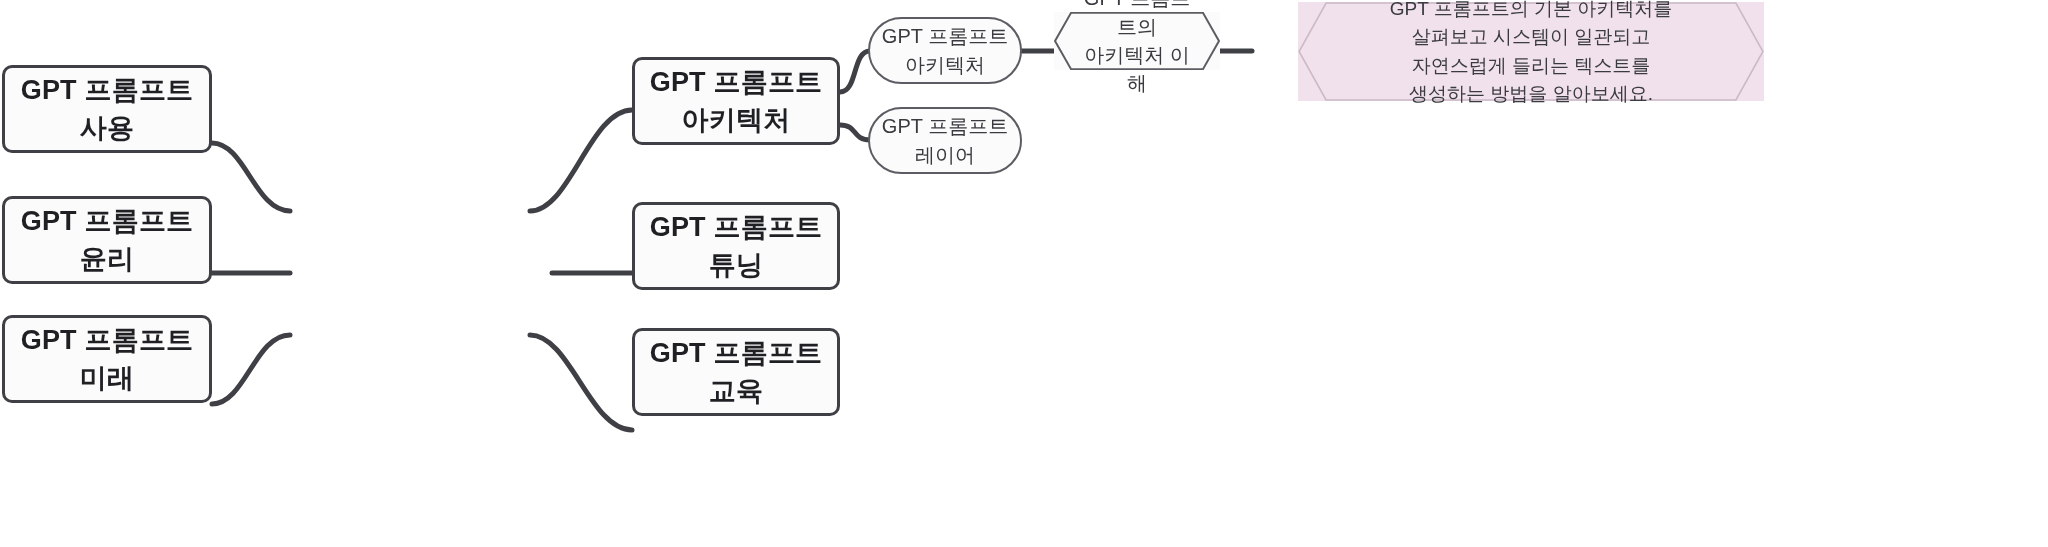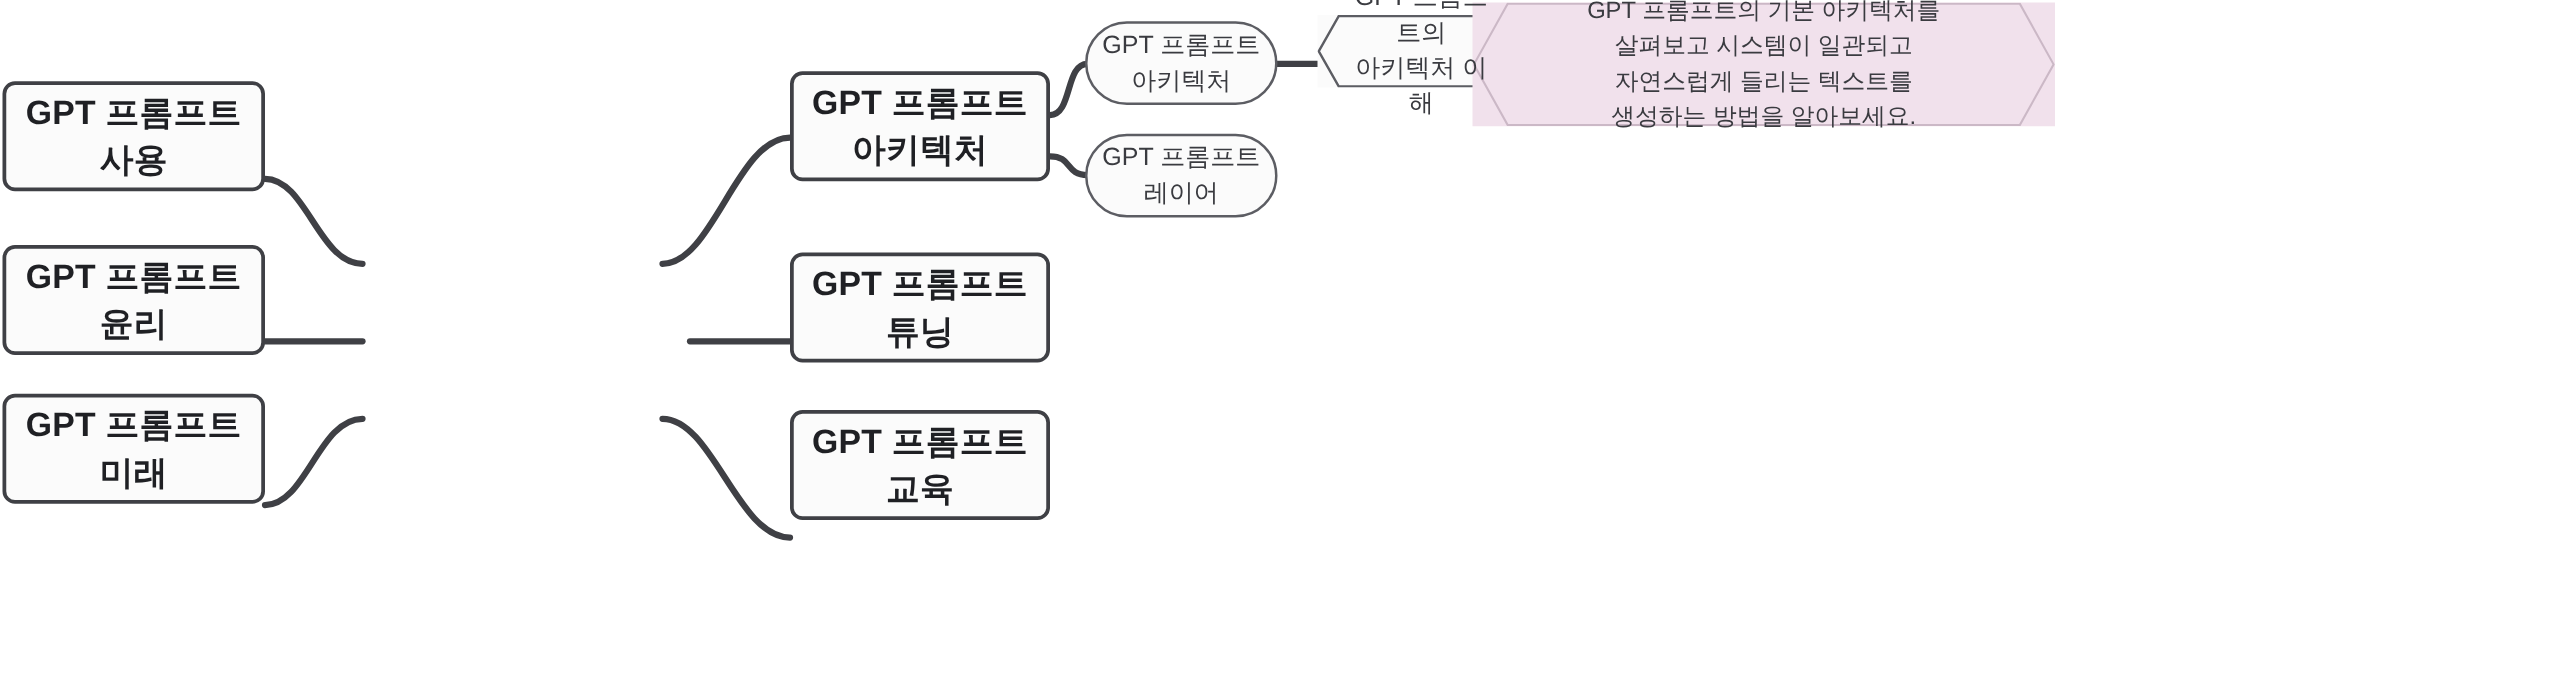--- a/index.html
+++ b/index.html
@@ -160,21 +160,21 @@
   </div>
 
   <div class="node node-hex" style="left:1054px; top:12px; width:166px; height:58px;">
     <svg class="hex-clip" viewBox="0 0 166 67" preserveAspectRatio="none" xmlns="http://www.w3.org/2000/svg">
       <polygon points="17,1 149,1 165,33.5 149,66 17,66 1,33.5" fill="#fbfbfb" stroke="#5c5d63" stroke-width="2"></polygon>
     </svg>
     <span class="hex-label">GPT 프롬프트의
 아키텍처 이해</span>
   </div>
 
-  <div class="node node-hex pinkish" style="left:1178px; top:2px; width:466px; height:99px;">
+  <div class="node node-hex pinkish" style="left:1298px; top:2px; width:466px; height:99px;">
     <svg class="hex-clip" viewBox="0 0 414 99" preserveAspectRatio="none" xmlns="http://www.w3.org/2000/svg">
       <polygon points="25,1 389,1 413,49.5 389,98 25,98 1,49.5" fill="#f1e1ec" stroke="#cbb8c6" stroke-width="1.5"></polygon>
     </svg>
     <span class="hex-label">GPT 프롬프트의 기본 아키텍처를
 살펴보고 시스템이 일관되고
 자연스럽게 들리는 텍스트를
 생성하는 방법을 알아보세요.</span>
   </div>
 
 </div>

